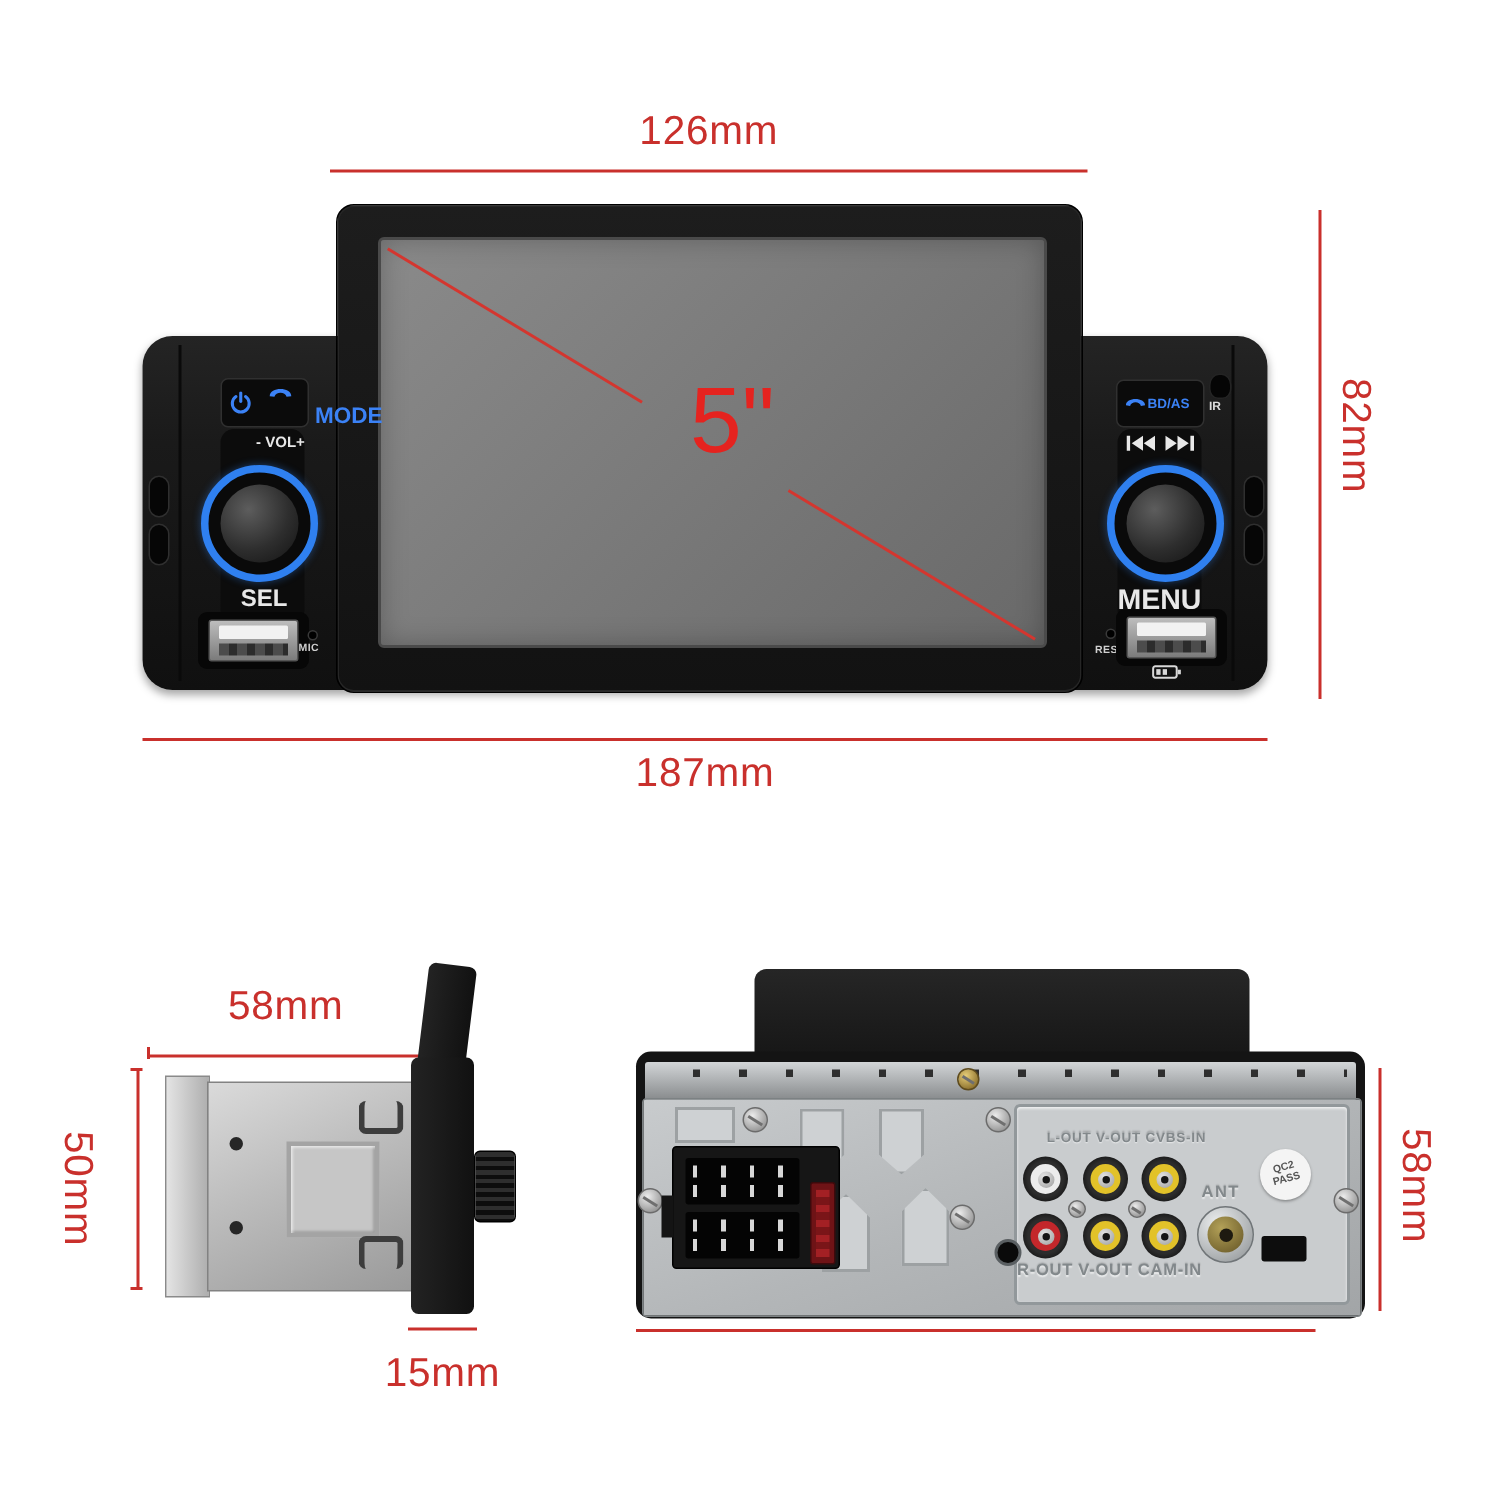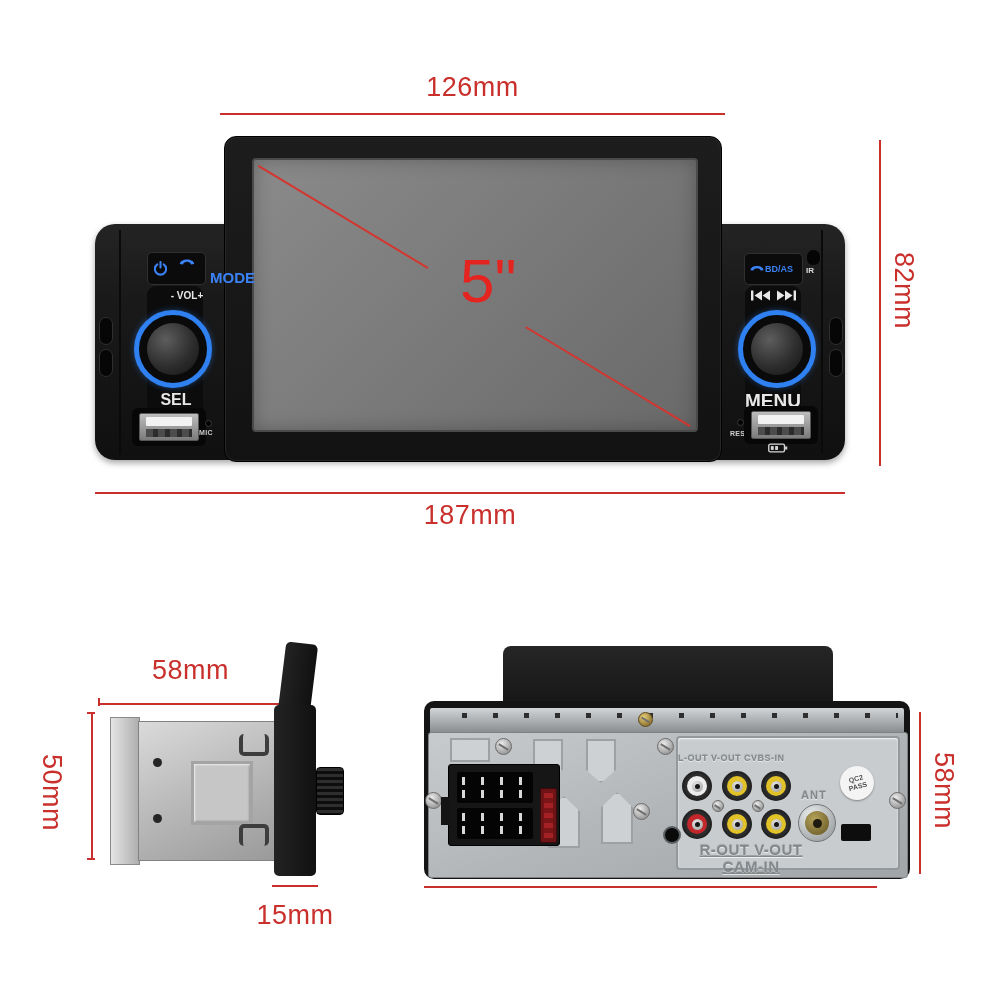--- a/index.html
+++ b/index.html
@@ -239,21 +239,21 @@
     <div class="iso-recess" style="left:8px;top:43px;width:76px;height:31px;">
       <div class="pin-row" style="top:5px;"></div>
         <div class="pin-row" style="bottom:5px;"></div>
     </div>
     <div class="abs fuse" style="left:91px;top:23px;width:15px;height:53px;">
       <div class="fuse-stripes"></div>
     </div>
   </div>
   <div class="abs" style="left:441px;top:797px;width:8px;height:28px;background:#141414;"></div>
 
-  <div class="abs emboss" style="left:678px;top:753px;width:146px;font-size:9px;letter-spacing:.5px;">L-OUT V-OUT CVBS-IN</div>
+  <div class="abs emboss" style="left:678px;top:753px;width:146px;font-size:9px;text-align:center;letter-spacing:.5px;">L-OUT V-OUT CVBS-IN</div>
   <div class="abs rca" style="left:682px;top:771px;">
       <div class="rca-ring c-white">
         <div class="rca-core">
           <div class="rca-hole"></div>
         </div>
       </div>
     </div>
   <div class="abs rca" style="left:722px;top:771px;">
       <div class="rca-ring c-yellow">
         <div class="rca-core">
@@ -284,21 +284,21 @@
     </div>
   <div class="abs rca" style="left:761px;top:809px;">
       <div class="rca-ring c-yellow">
         <div class="rca-core">
           <div class="rca-hole"></div>
         </div>
       </div>
     </div>
   <div class="abs screw" style="left:712px;top:800px;width:10px;height:10px;"></div>
   <div class="abs screw" style="left:752px;top:800px;width:10px;height:10px;"></div>
-  <div class="abs emboss" style="left:678px;top:841px;width:146px;font-size:15px;text-align:center;letter-spacing:.5px;text-decoration:underline;">R-OUT V-OUT CAM-IN</div>
+  <div class="abs emboss" style="left:678px;top:841px;width:146px;font-size:11px;letter-spacing:.5px;">R-OUT V-OUT CAM-IN</div>
   <div class="abs" style="left:663px;top:826px;width:14px;height:14px;border-radius:50%;background:#0a0a0a;border:2px solid #5a5f62;"></div>
 
   <div class="abs emboss" style="left:801px;top:789px;font-size:11px;letter-spacing:1px;">ANT</div>
   <div class="abs ant-conn" style="left:798px;top:804px;width:36px;height:36px;">
     <div class="ant-core">
         <div class="ant-hole"></div>
       </div>
   </div>
   <div class="abs sticker" style="left:840px;top:766px;width:34px;height:34px;">
     <span>QC2 PASS</span>

